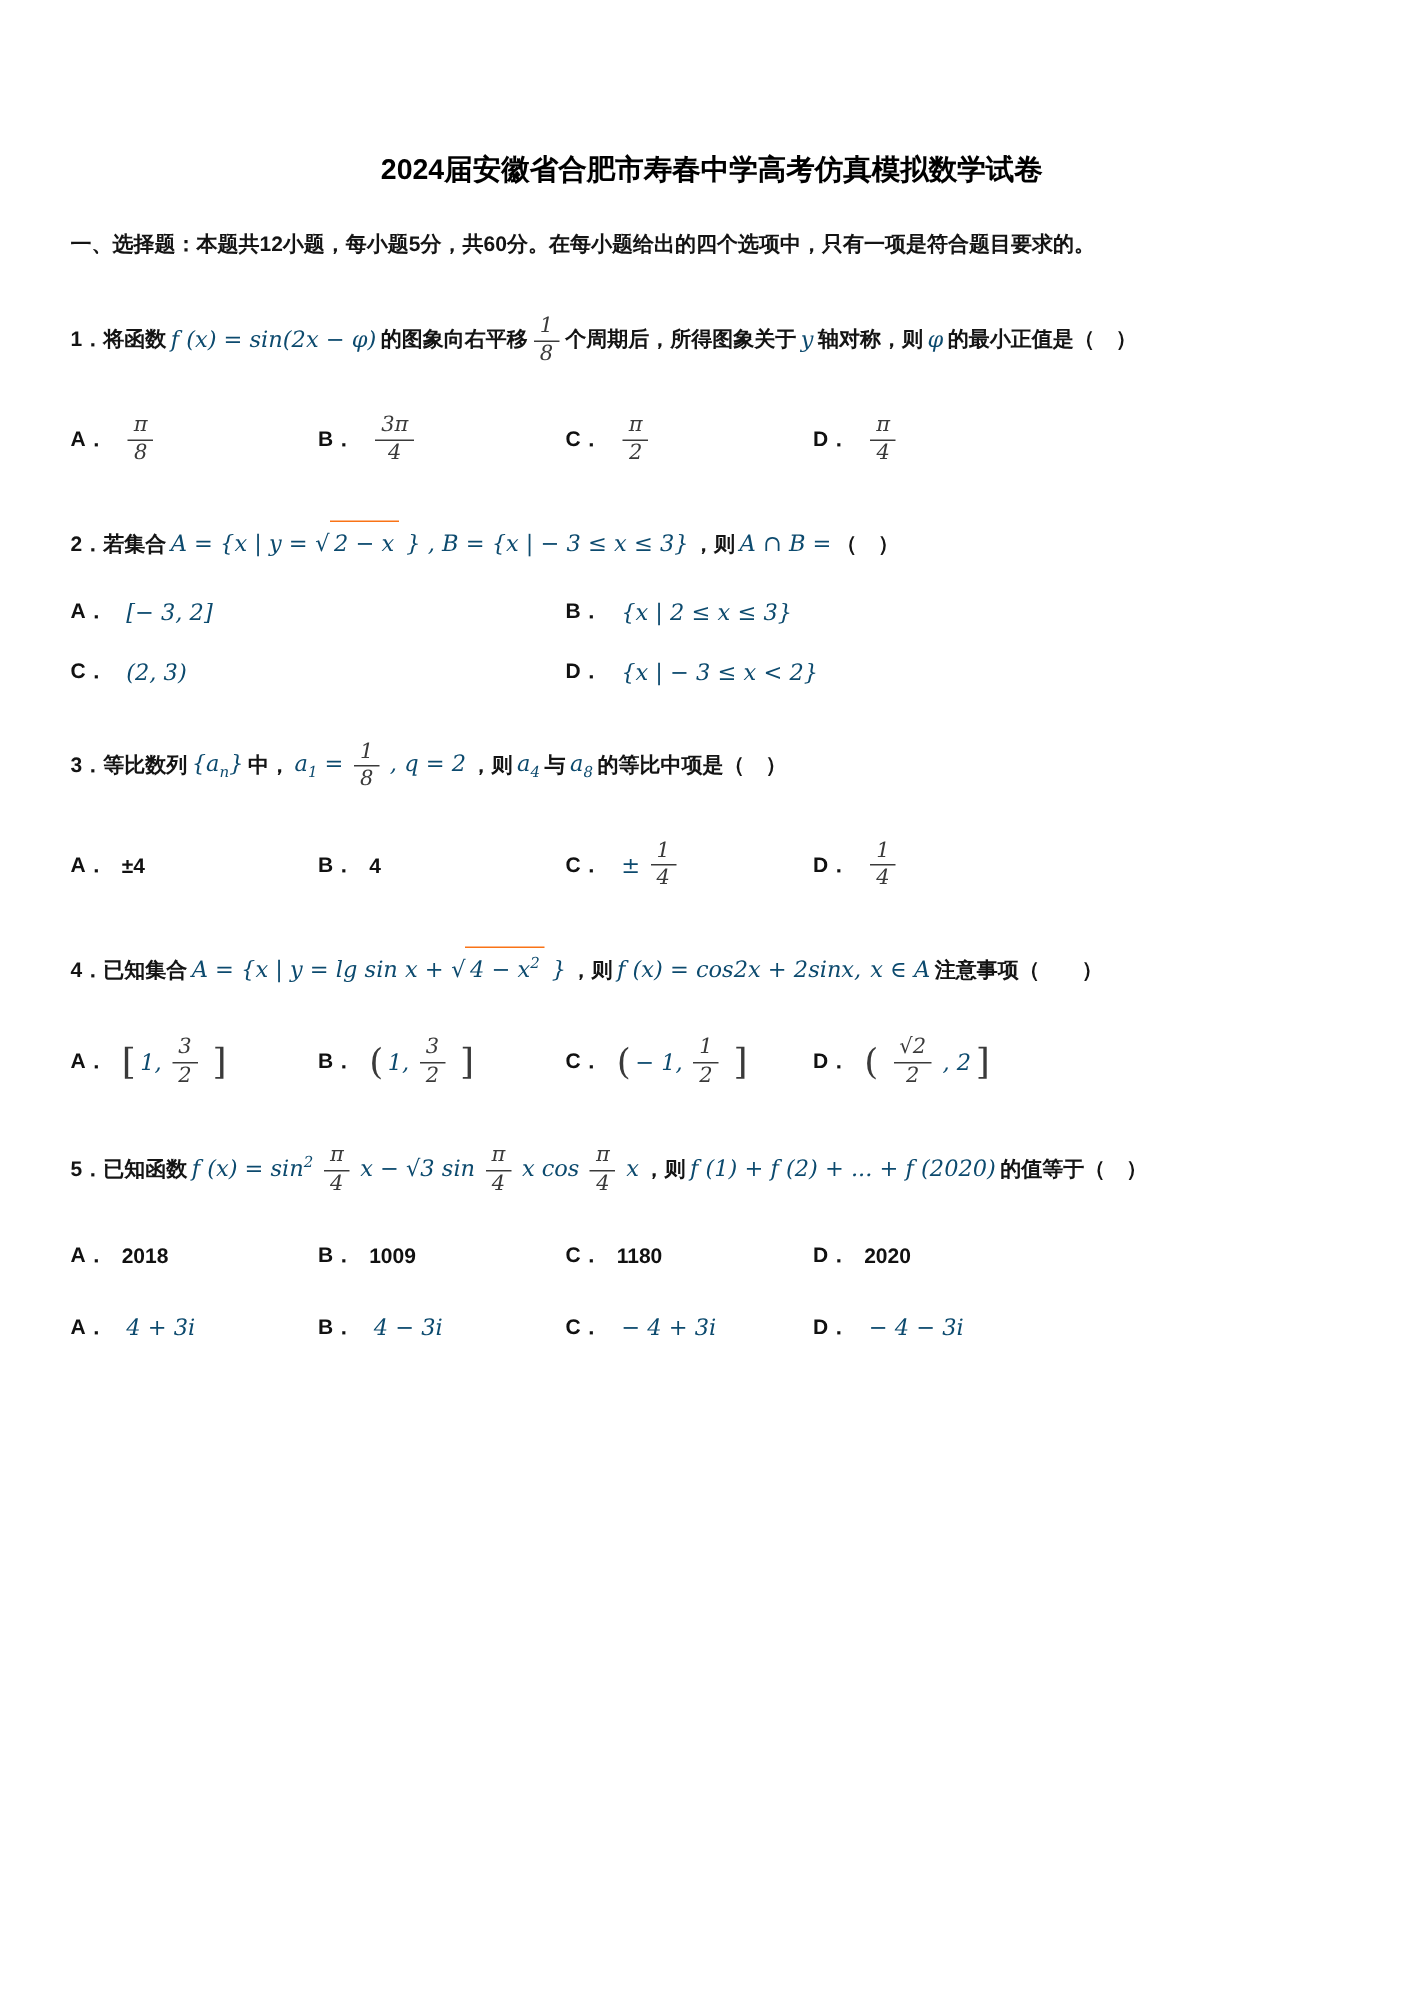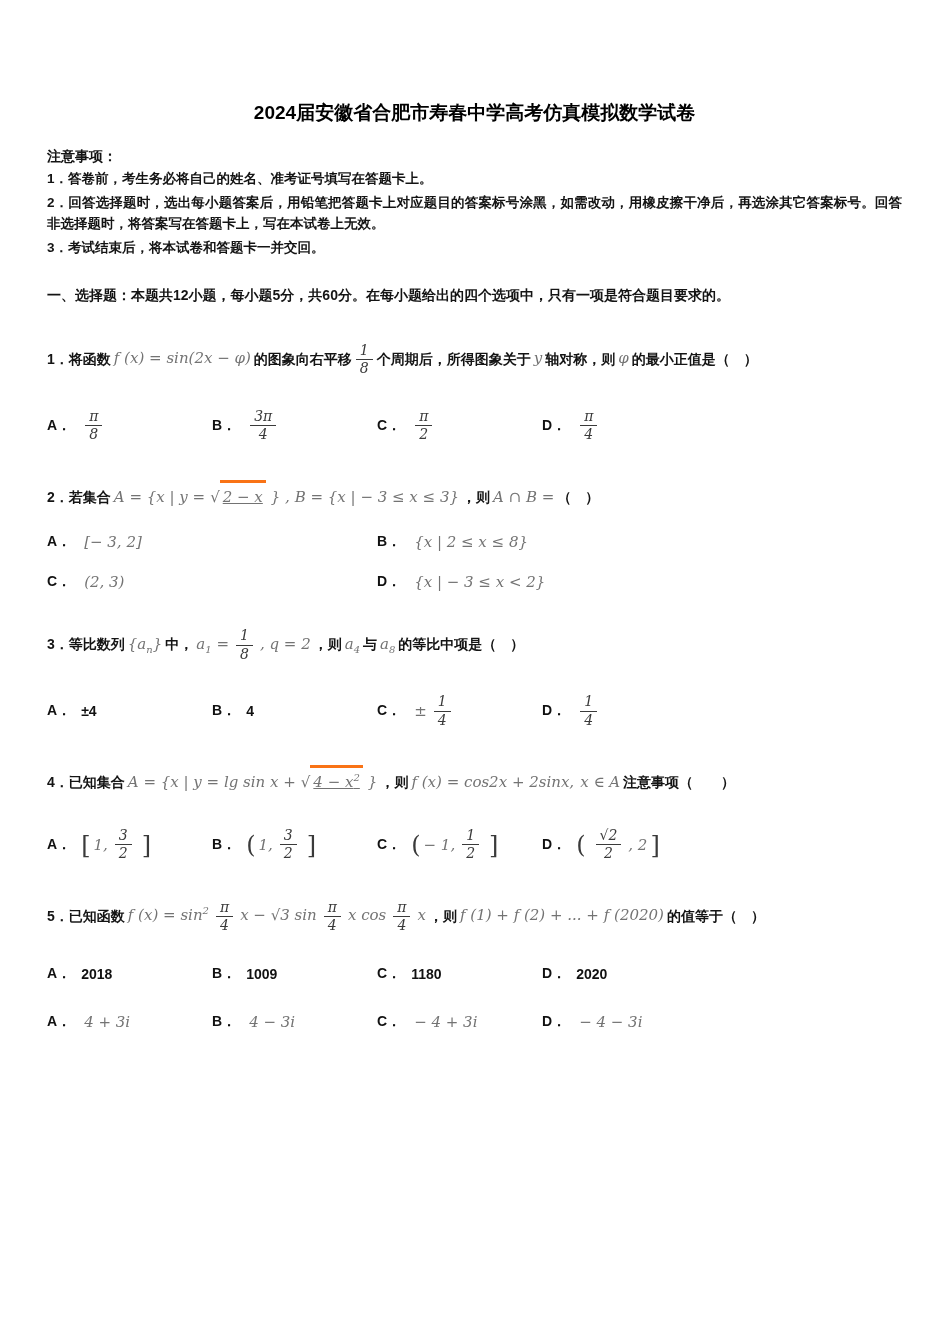--- a/index.html
+++ b/index.html
@@ -4,53 +4,47 @@
 <style>
   html,body{margin:0;padding:0;background:#ffffff;}
   .page{width:950px;min-height:1344px;box-sizing:border-box;padding:100px 48px 56px 47px;
         font-family:"Liberation Sans",sans-serif;color:#141414;font-size:14px;font-weight:600;}
   .title{text-align:center;font-size:19px;font-weight:700;margin:0 0 22px 0;color:#000;}
   .notice-heading{font-weight:700;font-size:14px;margin:0 0 3px 0;}
   .notice-item{margin:3px 0;line-height:1.55;font-size:13.5px;text-align:justify;}
   .section-heading{font-weight:700;margin:26px 0 0 0;line-height:1.5;}
   .q{margin-top:36px;line-height:1.9;}
   .math{font-family:"DejaVu Serif","Liberation Serif",serif;font-style:italic;font-weight:500;
-        color:#737373;font-size:15px;margin:0 3px;}
+        color:#0c4a6e;font-size:15px;margin:0 3px;}
   sup,sub{font-size:10px;font-style:italic;}
   .frac{display:inline-flex;flex-direction:column;align-items:center;vertical-align:middle;
         font-family:"DejaVu Serif","Liberation Serif",serif;font-style:italic;font-weight:500;
         color:#3a3a3a;font-size:14px;line-height:1.25;margin:0 4px;}
   .frac .num{border-bottom:1px solid #3a3a3a;padding:0 4px;}
   .frac .den{padding:0 4px;}
   .sqrt{display:inline-flex;align-items:flex-end;margin:0 2px;}
   .sqrt .sign{font-style:normal;}
-  .sqrt .rad{border-top:3px solid #f97316;padding:0 3px;text-decoration:underline;}
+  .sqrt .rad{border-top:1px solid #f97316;padding:0 3px;}
   .opt-row4{display:grid;grid-template-columns:165px 165px 165px 1fr;align-items:center;margin-top:30px;}
   .opt-row2{display:grid;grid-template-columns:330px 1fr;align-items:center;margin-top:22px;}
   .opt{display:flex;align-items:center;}
   .letter{font-weight:700;color:#111;margin-right:10px;white-space:nowrap;}
   .plain{font-weight:700;color:#111;}
   .opt-val{display:inline-flex;align-items:center;}
   .br{font-family:"DejaVu Serif","Liberation Serif",serif;font-style:normal;font-weight:400;
       font-size:24px;color:#3a3a3a;line-height:1;}
   .ovl{text-decoration:overline;}
 </style>
 </head>
 <body>
 
 <div class="page">
 
   <h1 class="title">2024届安徽省合肥市寿春中学高考仿真模拟数学试卷</h1>
 
-  <div>
-    <div class="notice-heading">注意事项：</div>
-    <p class="notice-item">1．答卷前，考生务必将自己的姓名、准考证号填写在答题卡上。</p>
-    <p class="notice-item">2．回答选择题时，选出每小题答案后，用铅笔把答题卡上对应题目的答案标号涂黑，如需改动，用橡皮擦干净后，再选涂其它答案标号。回答非选择题时，将答案写在答题卡上，写在本试卷上无效。</p>
-    <p class="notice-item">3．考试结束后，将本试卷和答题卡一并交回。</p>
-  </div>
 
   <div class="section-heading">一、选择题：本题共12小题，每小题5分，共60分。在每小题给出的四个选项中，只有一项是符合题目要求的。</div>
 
   <div class="q">
     <span>1．将函数</span><span class="math">f (x) = sin(2x − φ)</span><span>的图象向右平移</span><span class="frac">
         <span class="num">1</span>
         <span class="den">8</span>
       </span><span>个周期后，所得图象关于</span><span class="math">y</span><span>轴对称，则</span><span class="math">φ</span><span>的最小正值是（　）</span>
   </div>
   <div class="opt-row4">
@@ -90,21 +84,21 @@
         <span class="rad">2 − x</span>
       </span><span class="math">} , B = {x | − 3 ≤ x ≤ 3}</span><span>，则</span><span class="math">A ∩ B =</span><span>（　）</span>
   </div>
   <div class="opt-row2">
     <div class="opt">
       <span class="letter">A．</span>
       <span class="math">[− 3, 2]</span>
     </div>
     <div class="opt">
       <span class="letter">B．</span>
-      <span class="math">{x | 2 ≤ x ≤ 8}</span>
+      <span class="math">{x | 2 ≤ x ≤ 3}</span>
     </div>
   </div>
   <div class="opt-row2">
     <div class="opt">
       <span class="letter">C．</span>
       <span class="math">(2, 3)</span>
     </div>
     <div class="opt">
       <span class="letter">D．</span>
       <span class="math">{x | − 3 ≤ x &lt; 2}</span>

